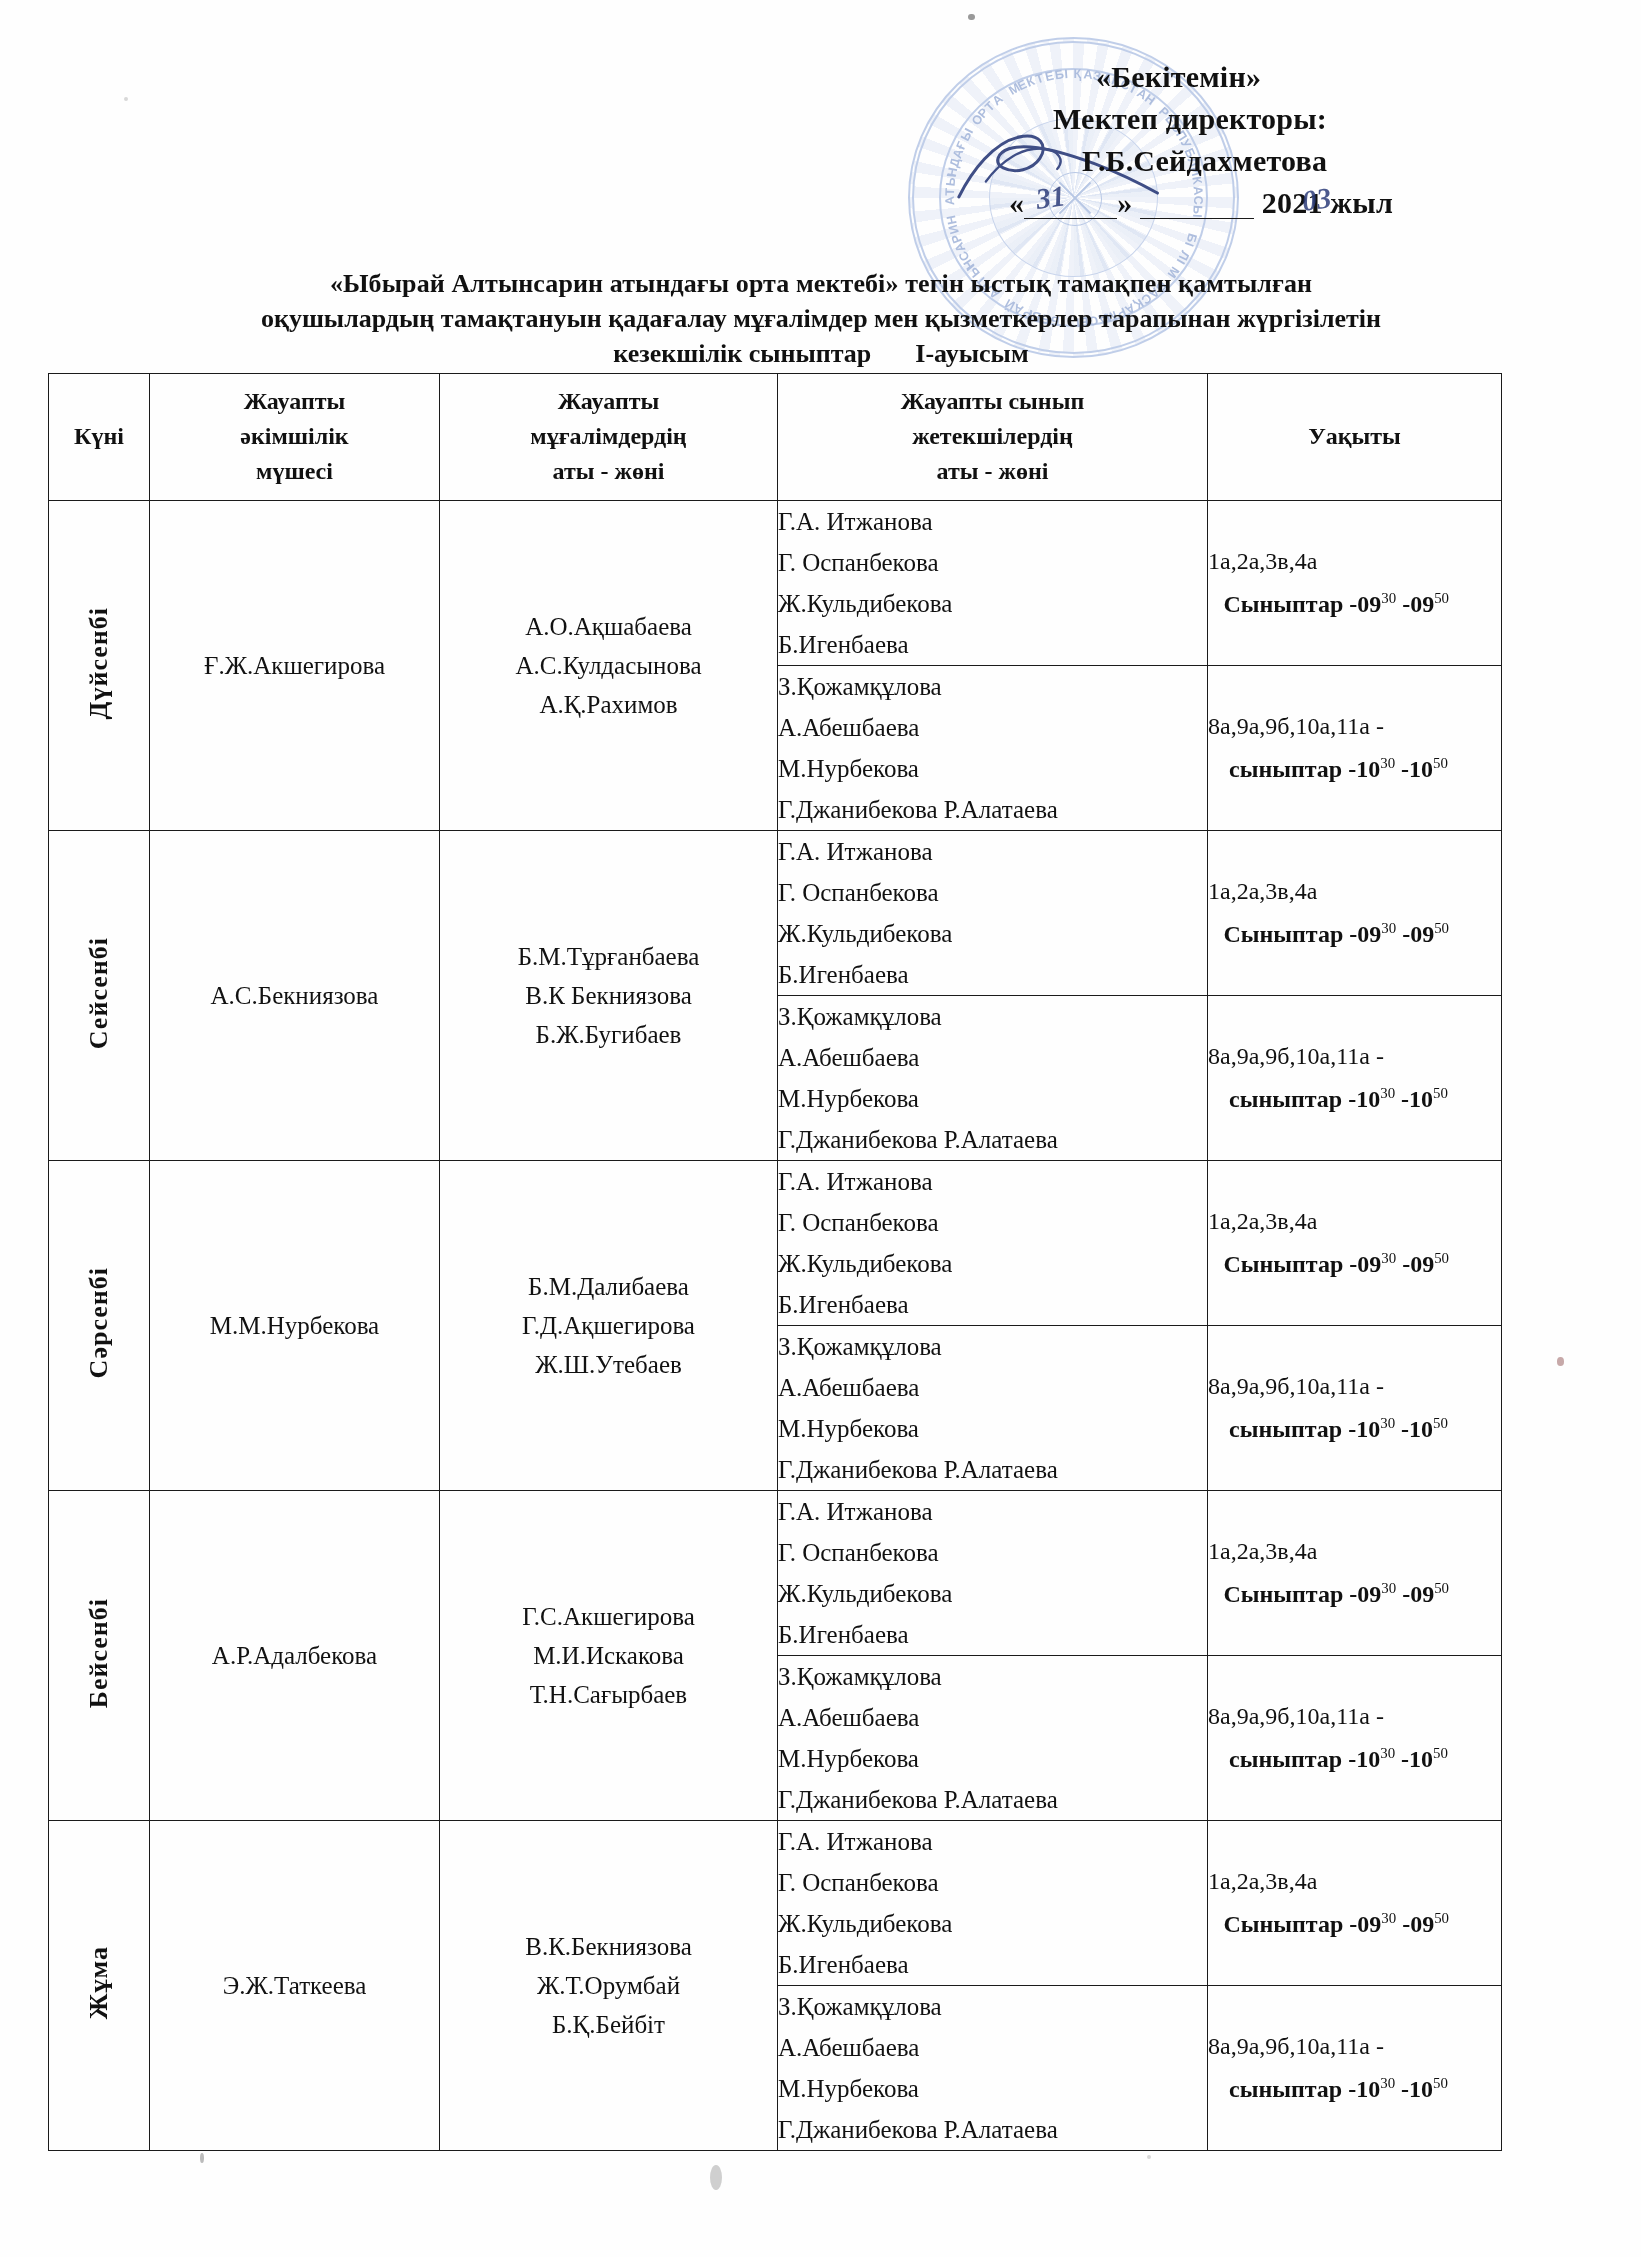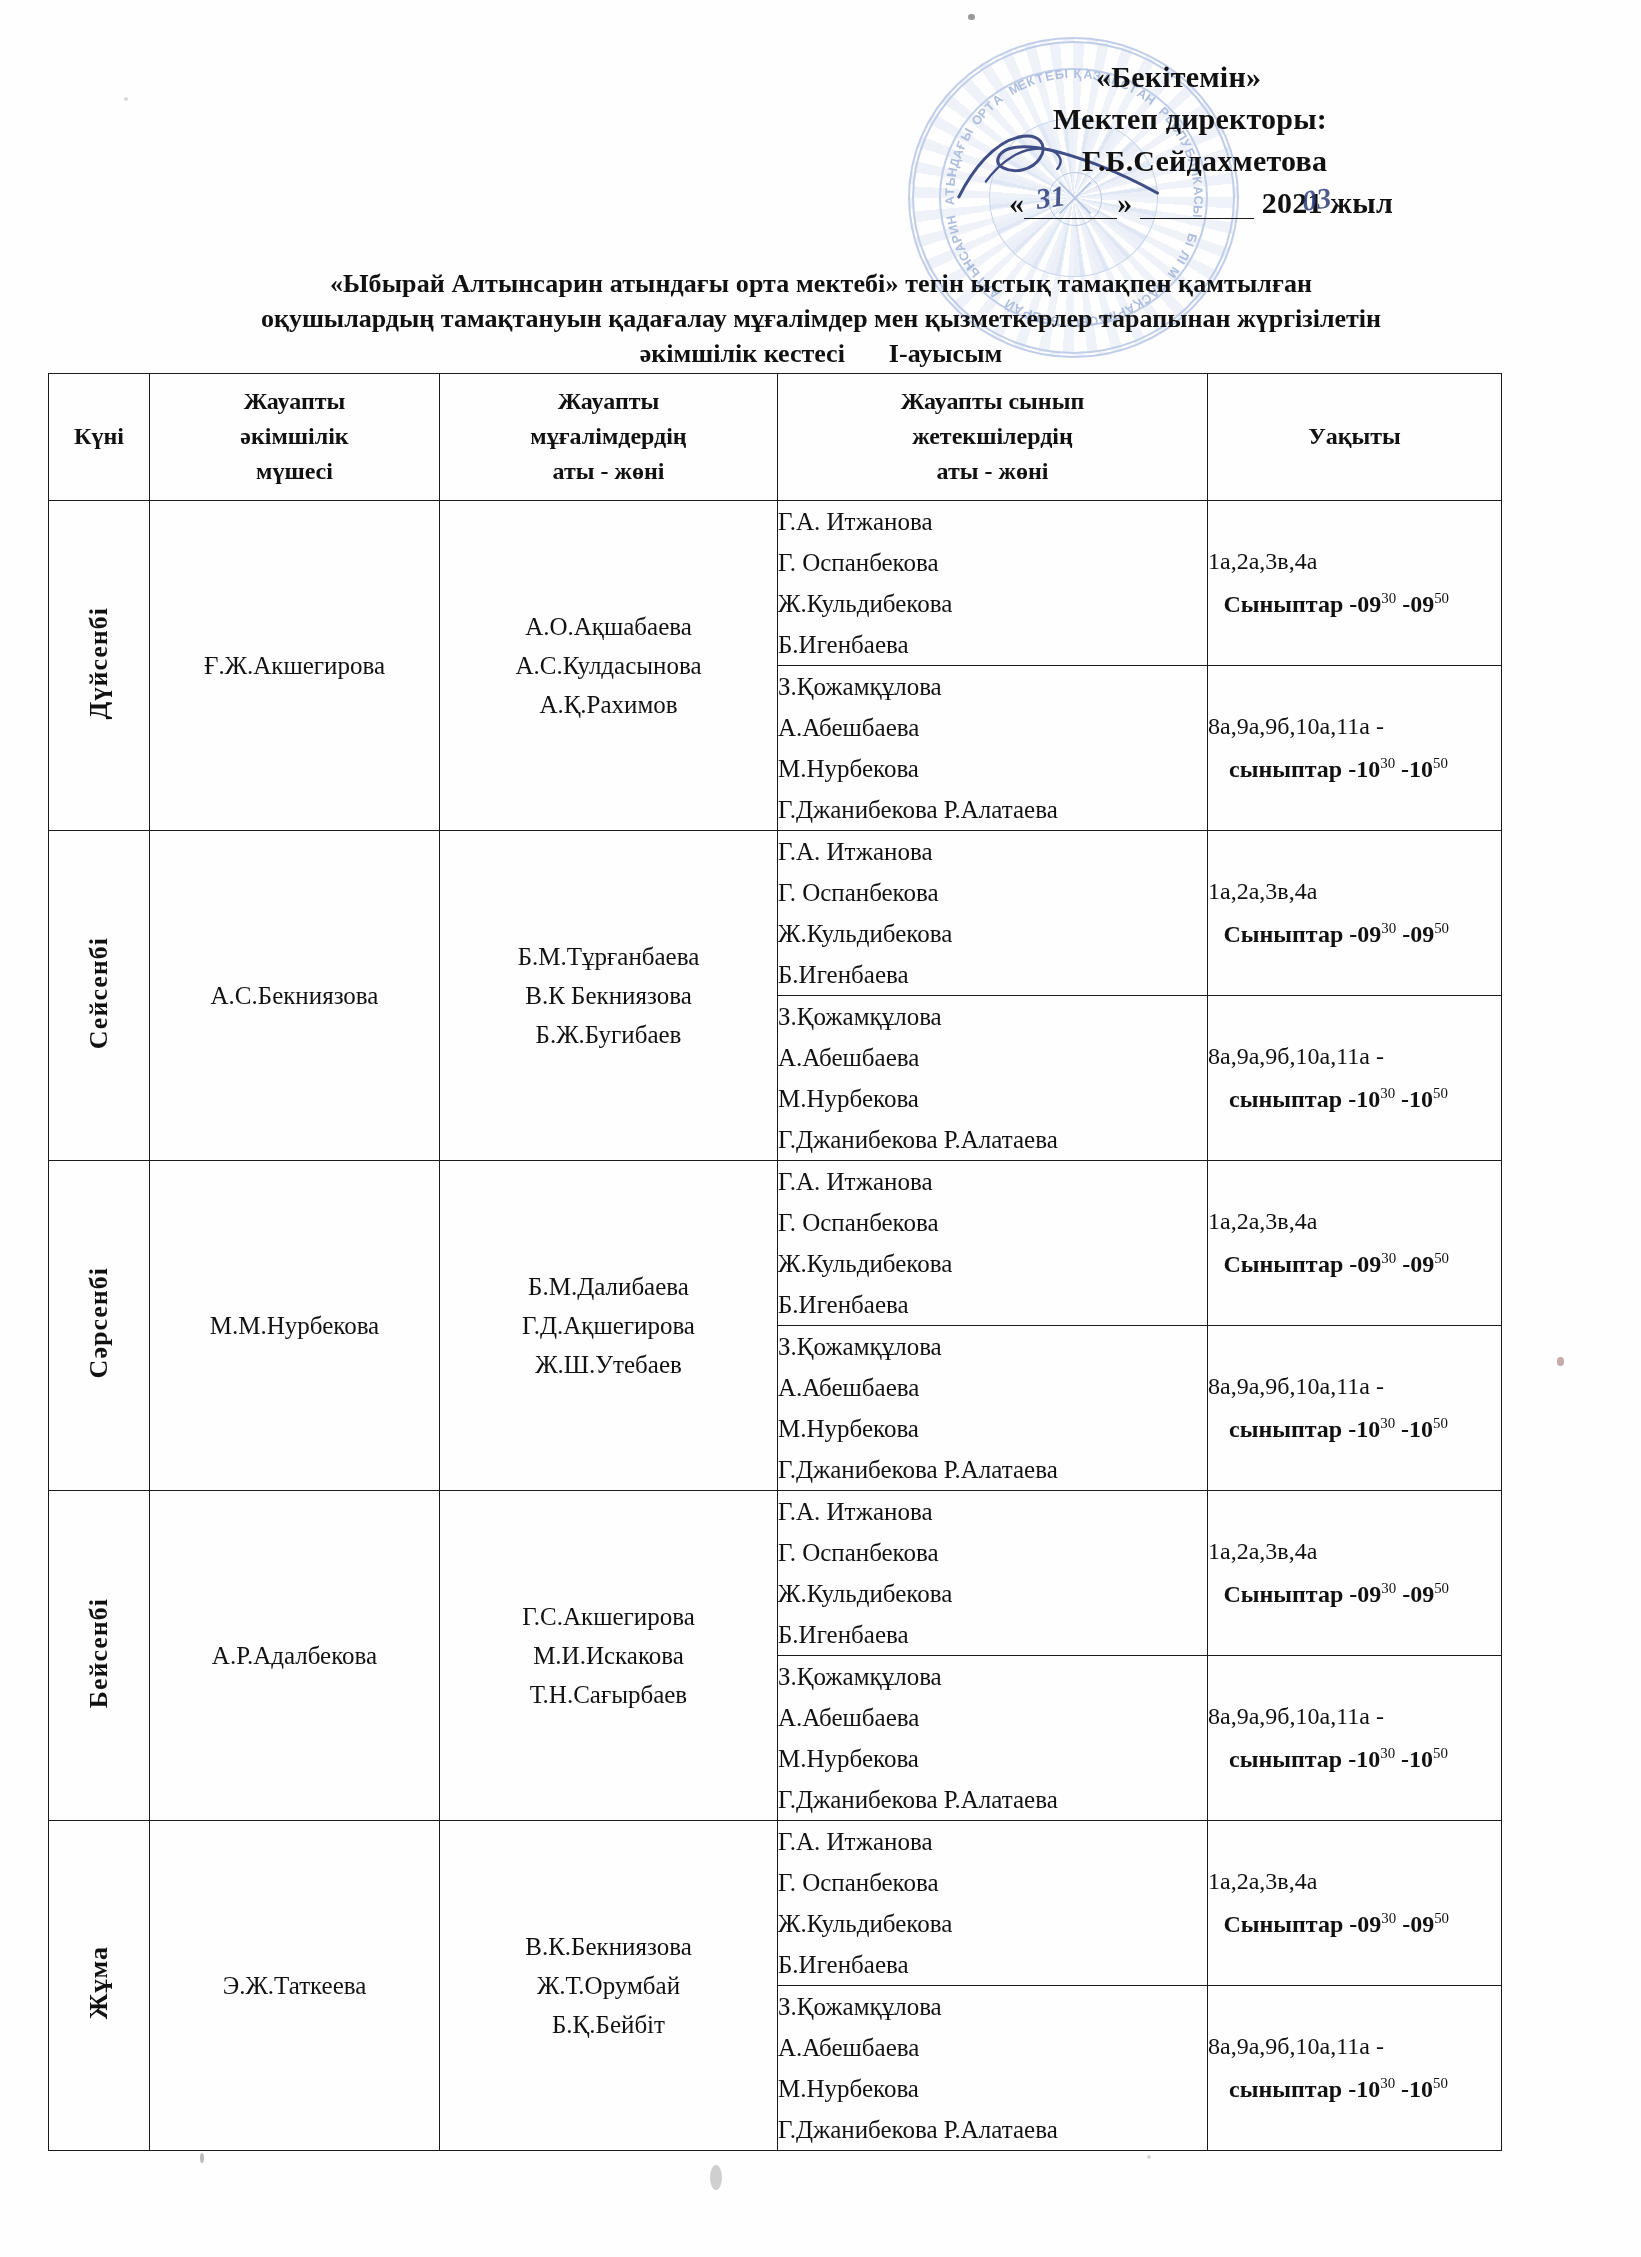--- a/index.html
+++ b/index.html
@@ -380,21 +380,21 @@
         <span class="handwrite hw-mon">03</span>
       </span>
       <span>2021  жыл</span>
     </div>
   </div>
 
   <div class="doc-title">
     <span class="tline l1">«Ыбырай  Алтынсарин  атындағы  орта мектебі» тегін ыстық  тамақпен  қамтылған</span>
     <span class="tline l2">оқушылардың тамақтануын қадағалау мұғалімдер мен қызметкерлер тарапынан  жүргізілетін</span>
     <span class="tline l3">
-      <span>әкімшілік  кестесі</span><span class="shift-label">І-ауысым</span>
+      <span>кезекшілік  сыныптар</span><span class="shift-label">І-ауысым</span>
     </span>
   </div>
 
   <table class="sched-table">
     <colgroup>
       <col class="col-day">
       <col class="col-admin">
       <col class="col-teach">
       <col class="col-class">
       <col class="col-time">

